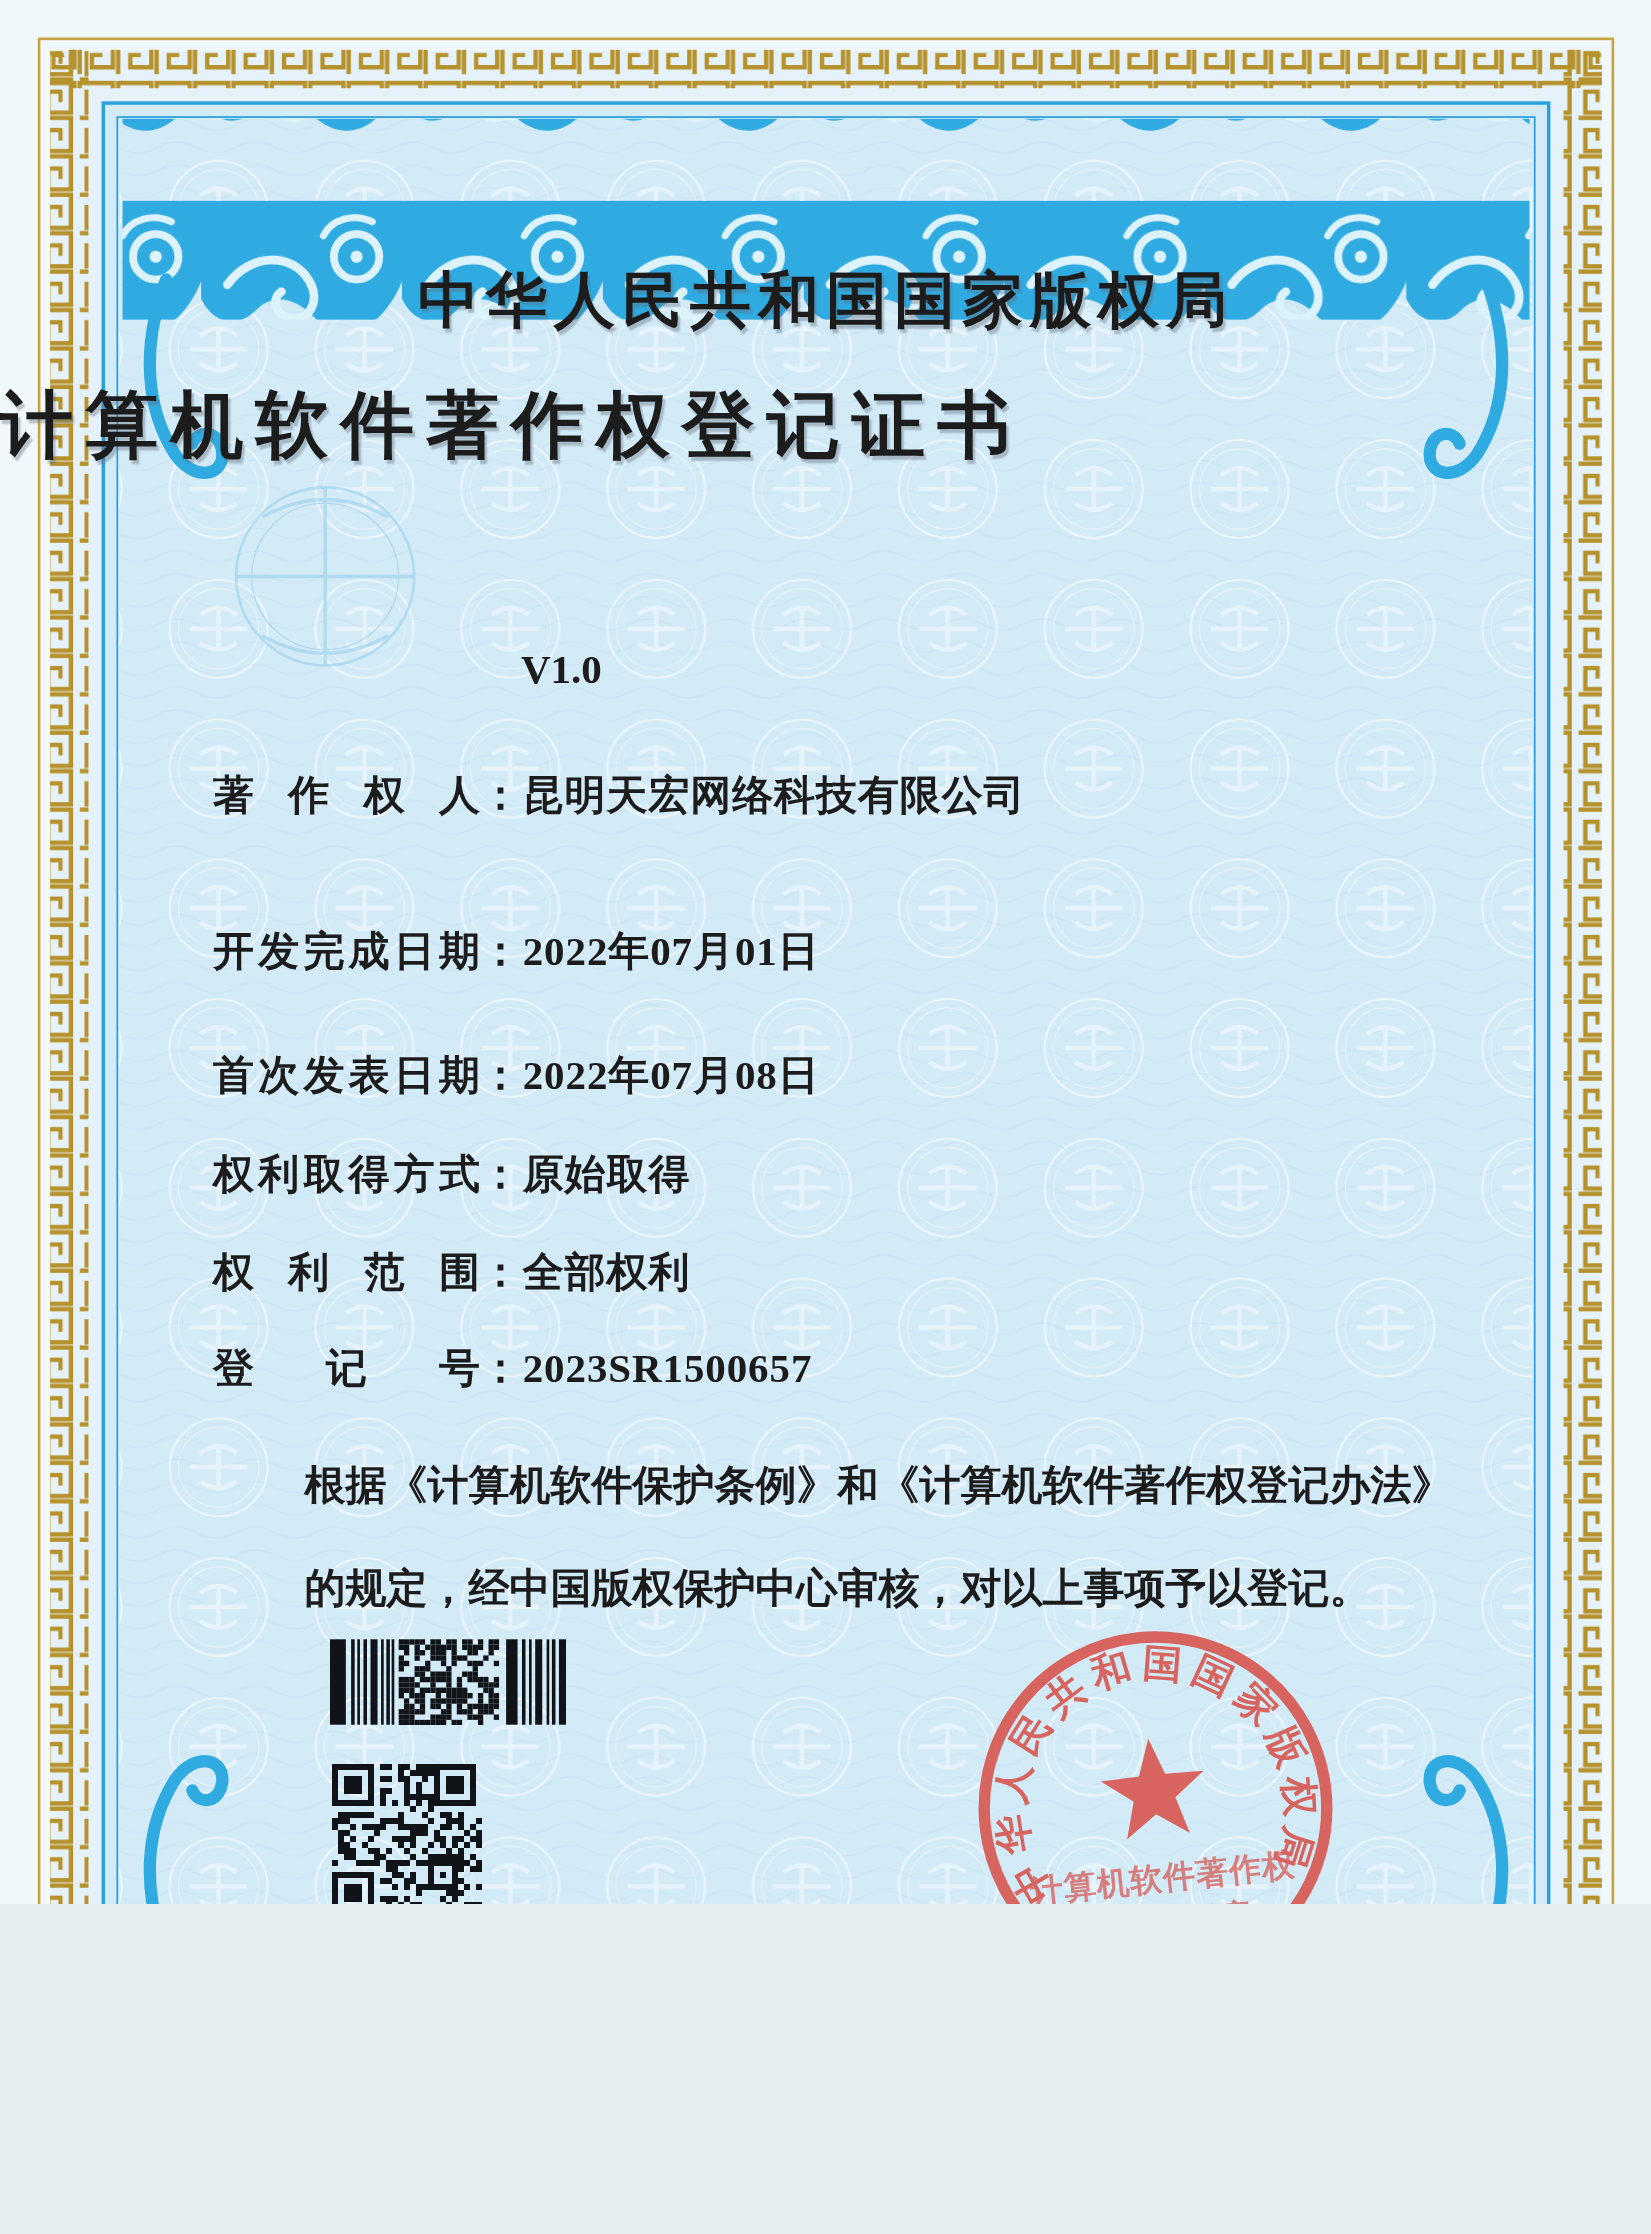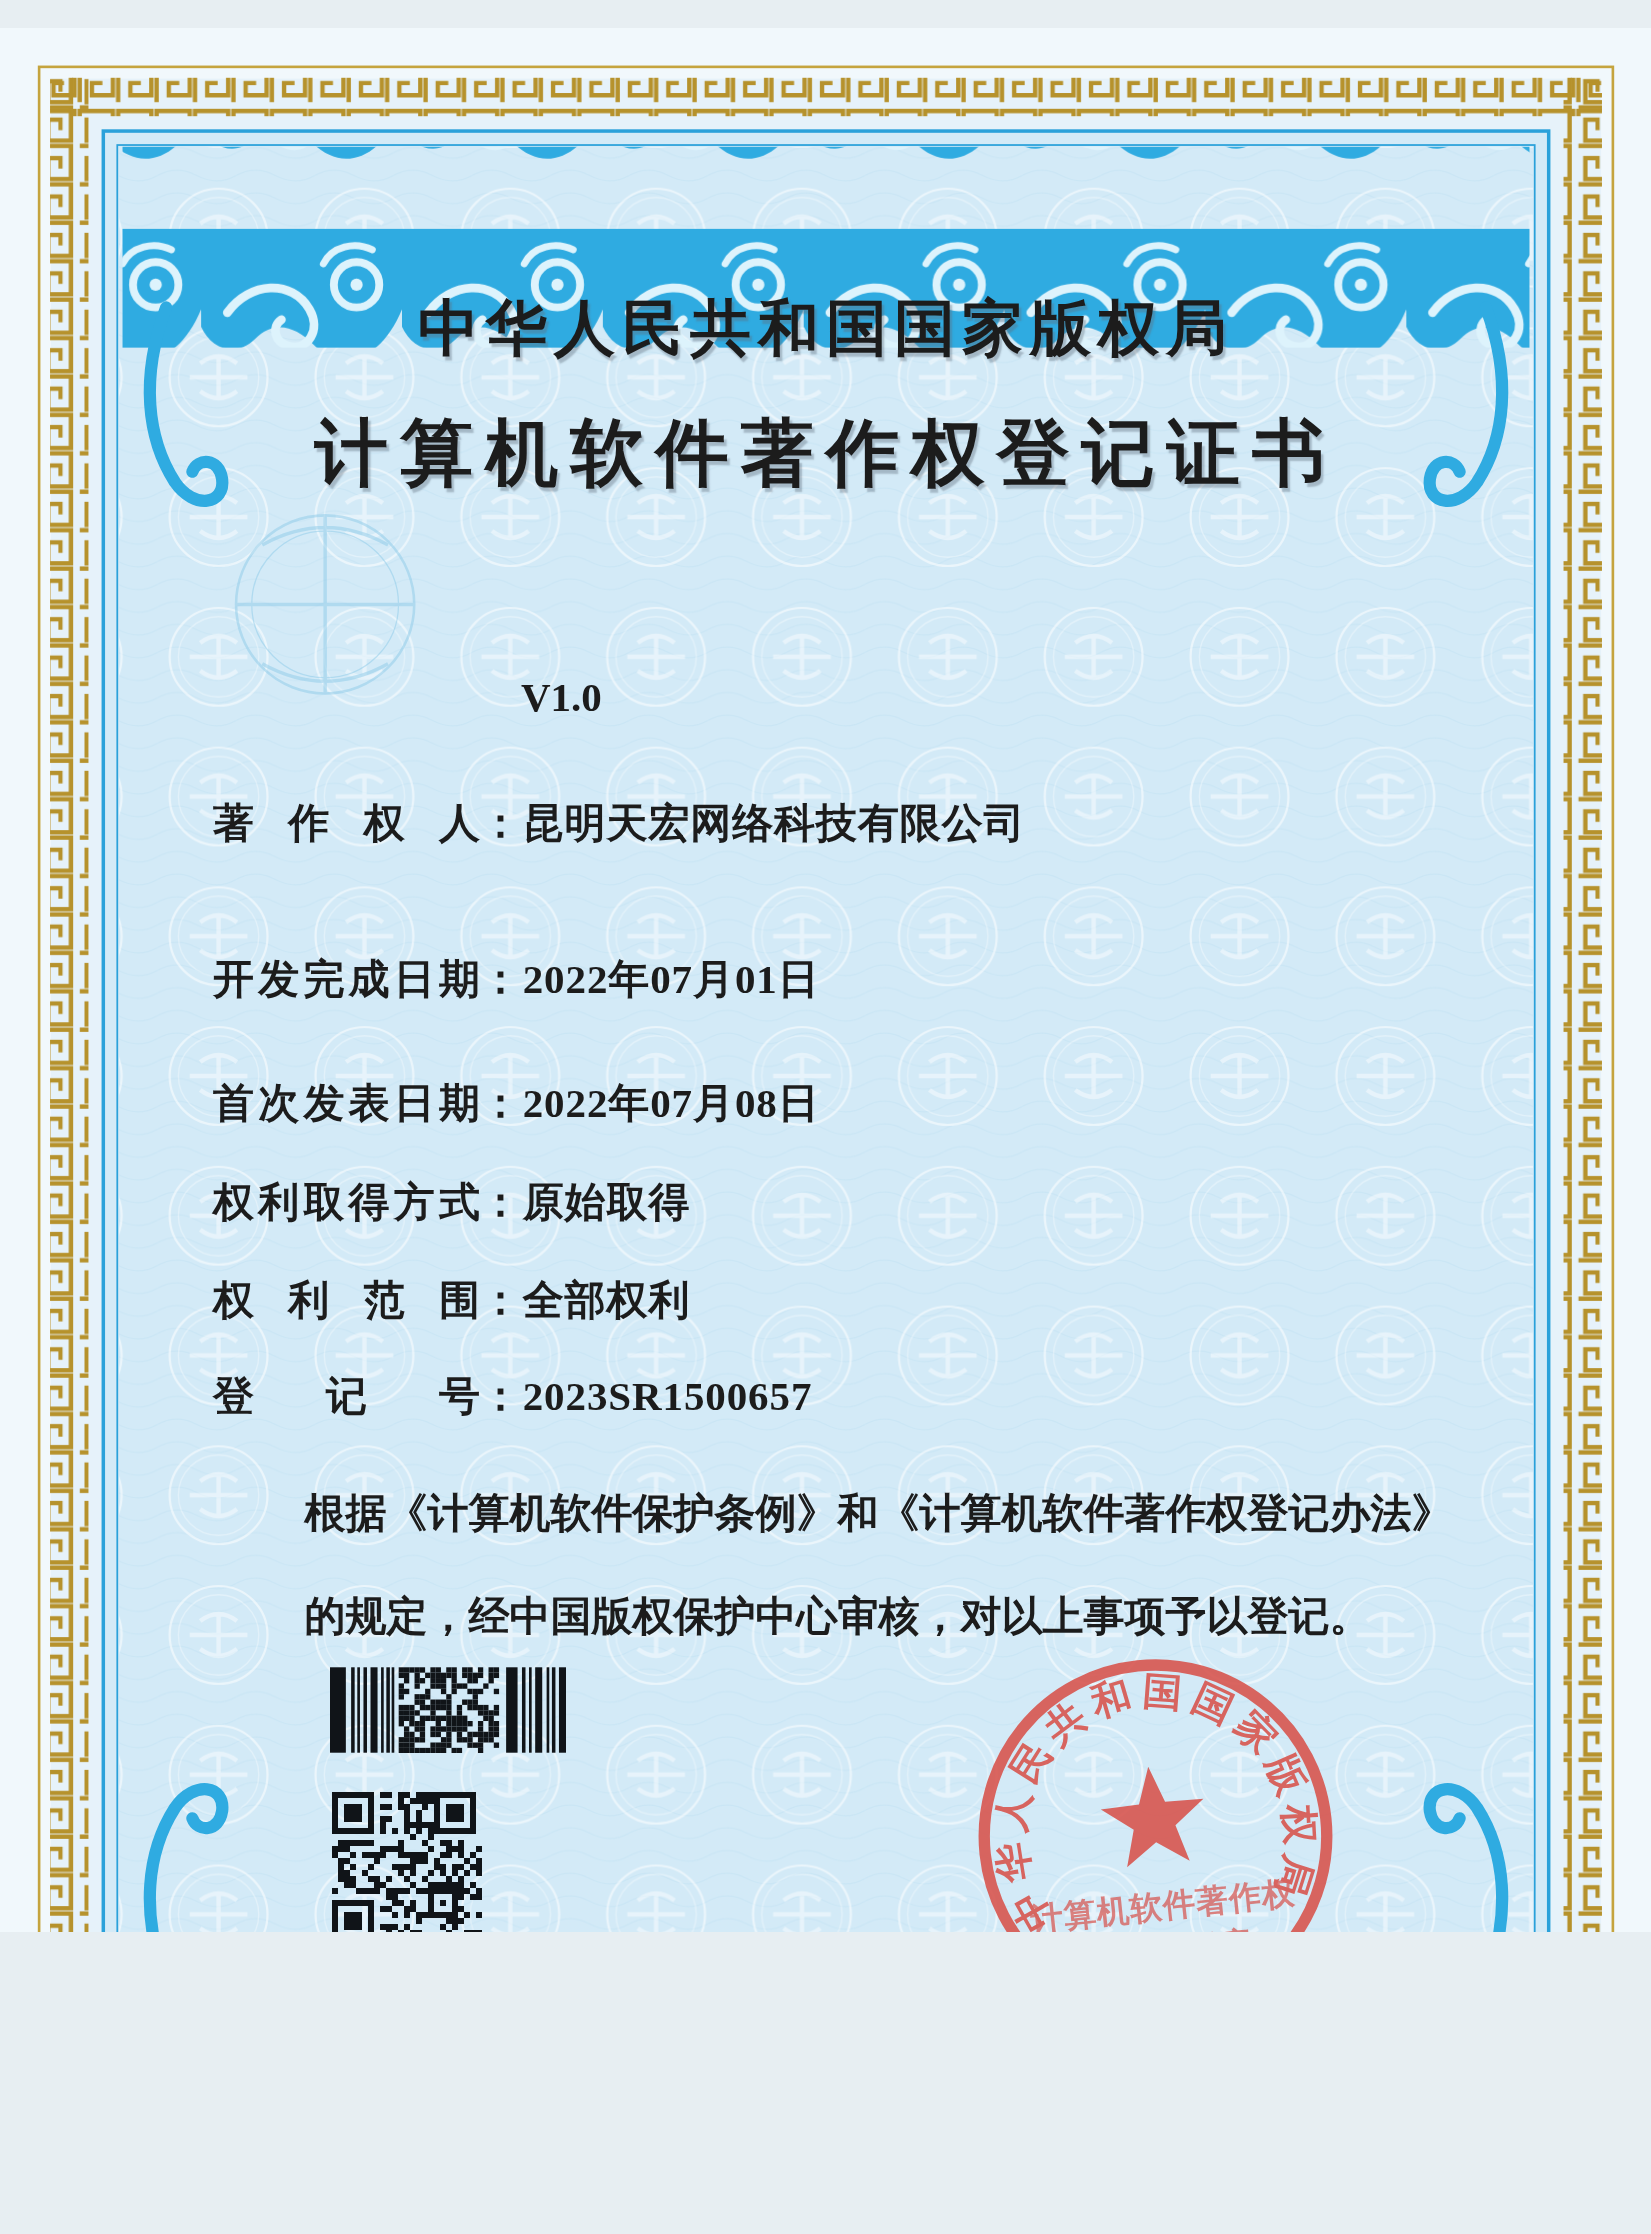--- a/index.html
+++ b/index.html
@@ -1,30 +1,29 @@
 <!DOCTYPE html>
 <html style="font-size:14px"><head>
 <meta charset="utf-8">
 <style>
   html,body{margin:0;padding:0;background:#e7eef2;}
   .page{
     position:relative;width:1652px;height:1904px;overflow:hidden;
     background:#f1f8fc;color:#1c1c1c;
     font-family:"Liberation Serif","DejaVu Serif",serif;
-    margin-top:28px;
   }
   .bg{position:absolute;left:0;top:0;width:1652px;height:2234px;}
   .abs{position:absolute;}
   .title1{
     left:0;top:269px;width:100%;text-align:center;
     font-size:61px;font-weight:700;letter-spacing:7px;line-height:1.05;
     text-shadow:2.6px 3.5px 1.7px rgba(95,110,125,.40);
   }
   .title2{
-    left:0;top:388px;width:100%;text-align:center;
+    left:0;top:388px;width:100%;text-align:left;
     font-size:73px;font-weight:700;letter-spacing:12.2px;line-height:1.05;
     text-shadow:2.6px 3.5px 1.7px rgba(95,110,125,.40);
   }
   .certno{
     left:1024px;top:505px;font-size:31px;font-weight:700;letter-spacing:0.9px;
     display:flex;align-items:baseline;
   }
   .certno .gap{display:inline-block;width:23px;}
   .row{
     left:213px;font-size:41px;font-weight:700;line-height:51px;white-space:nowrap;

